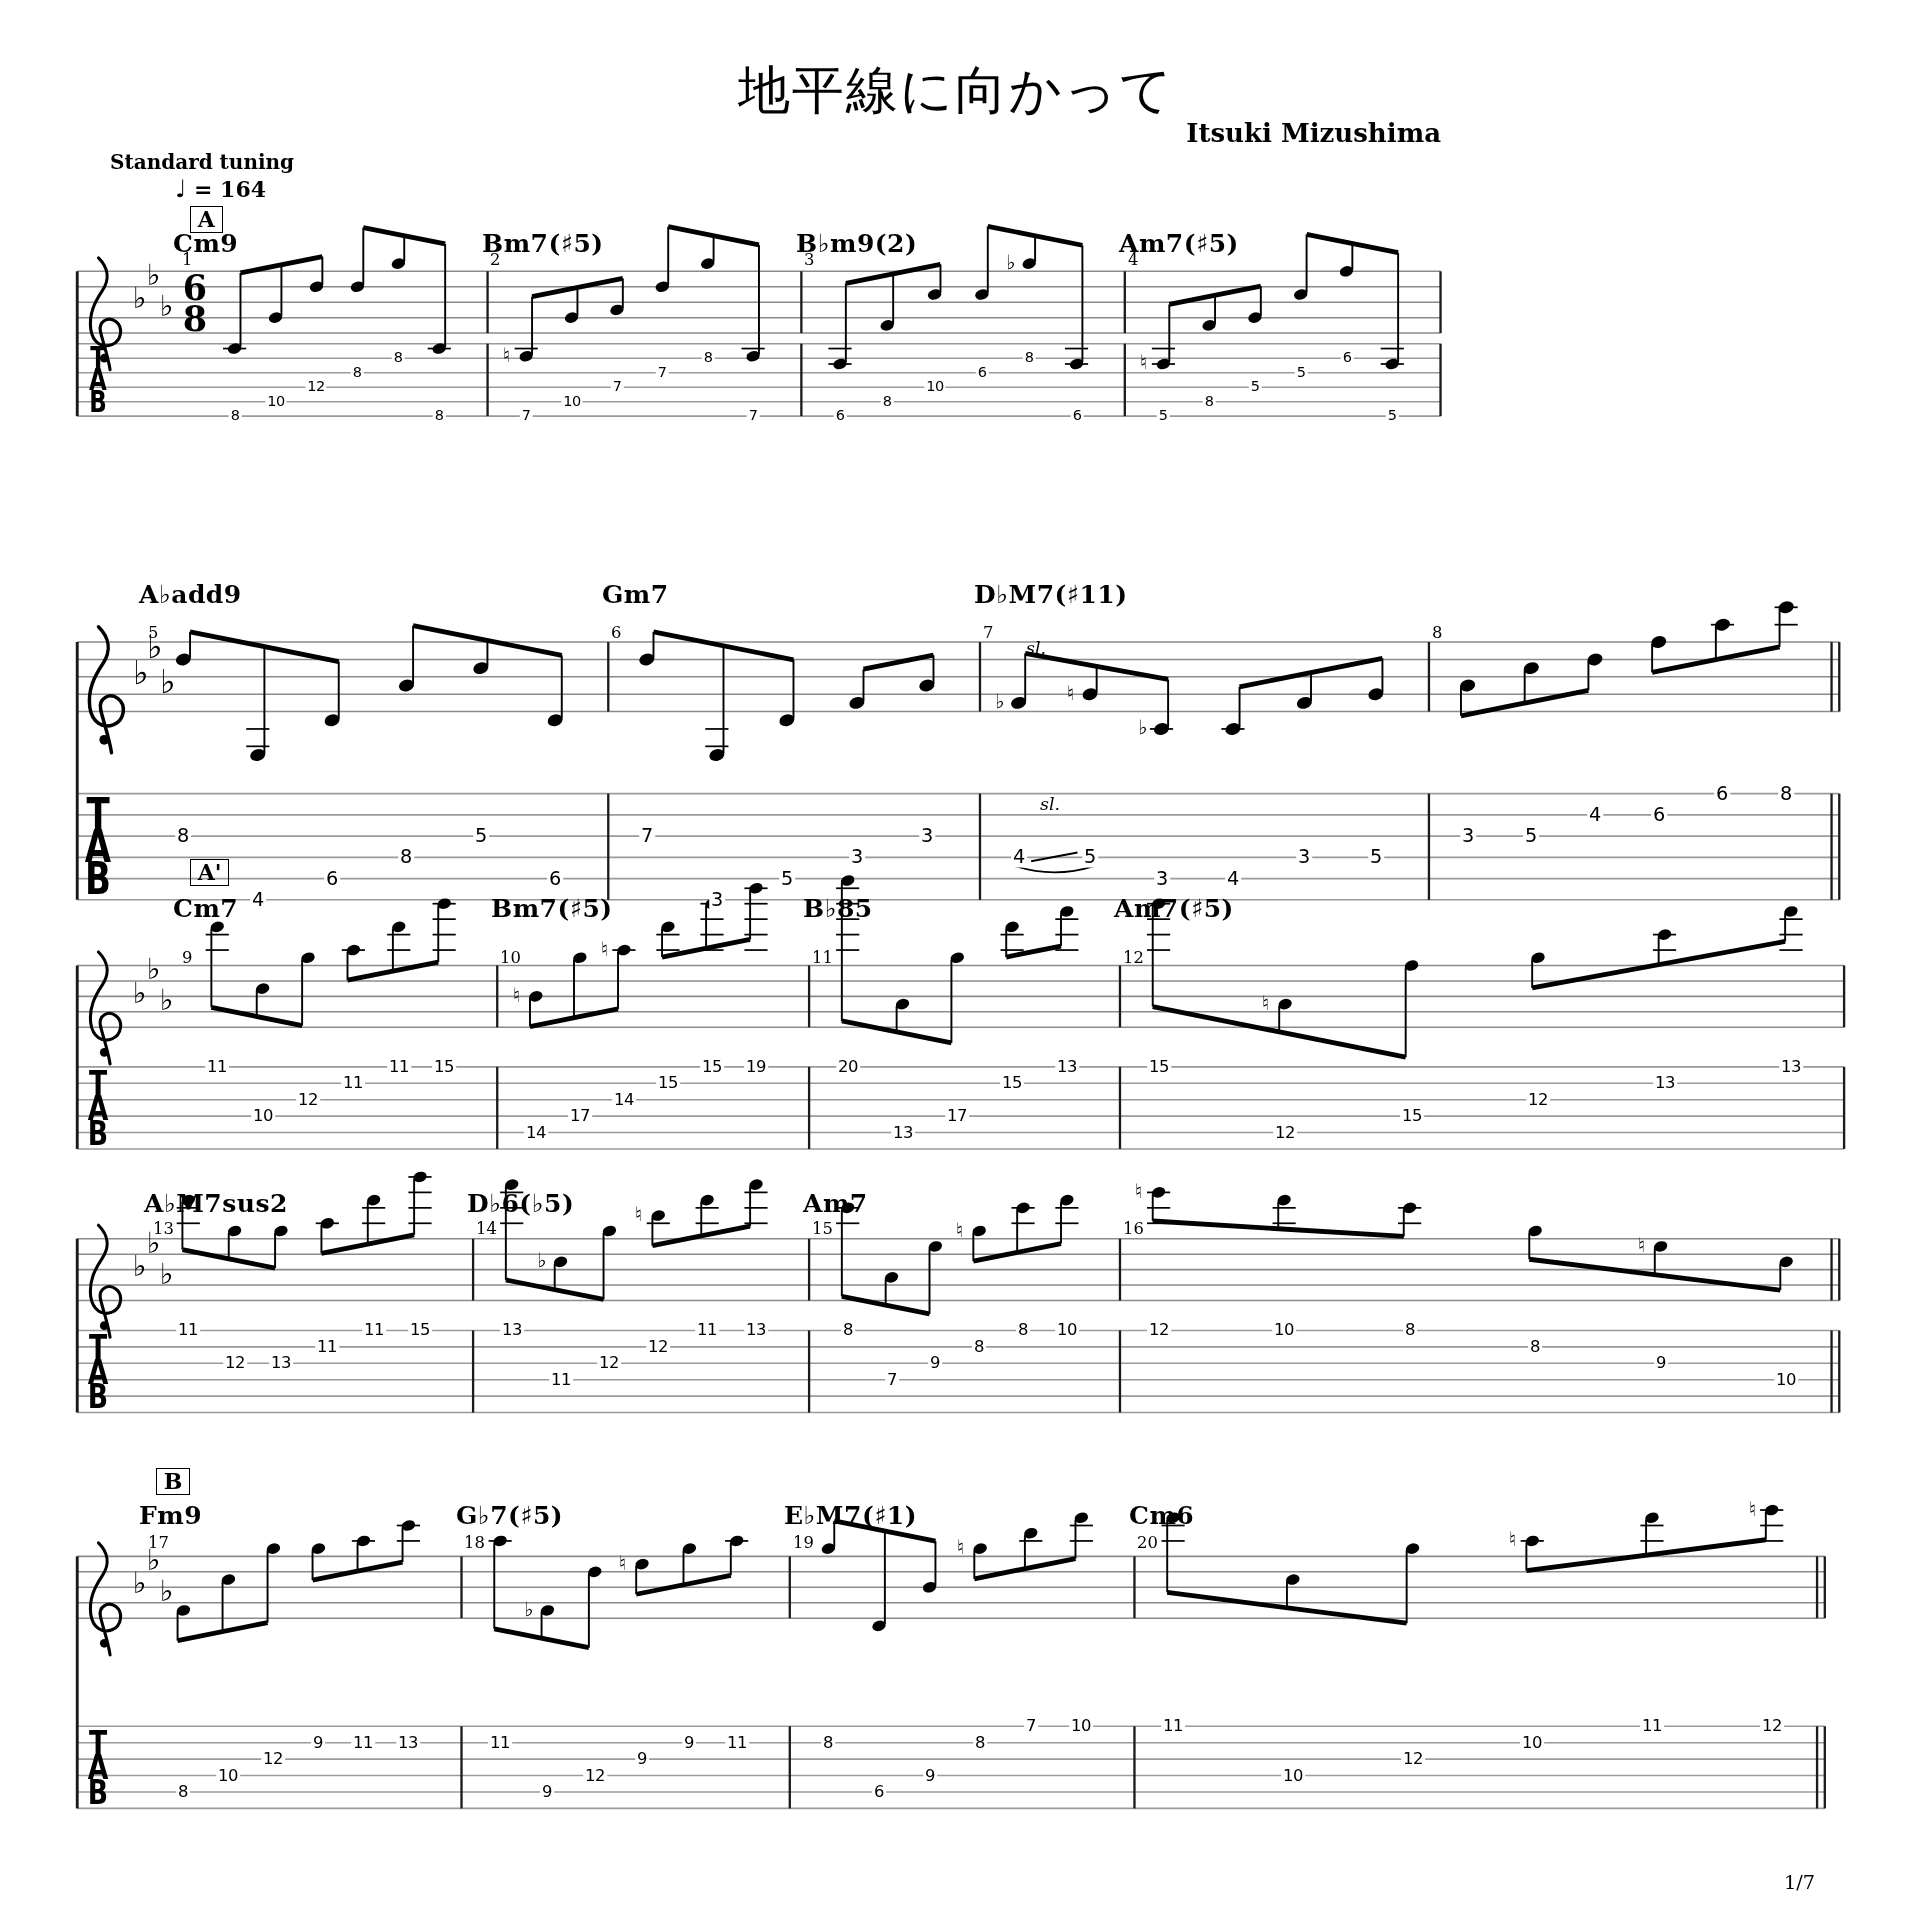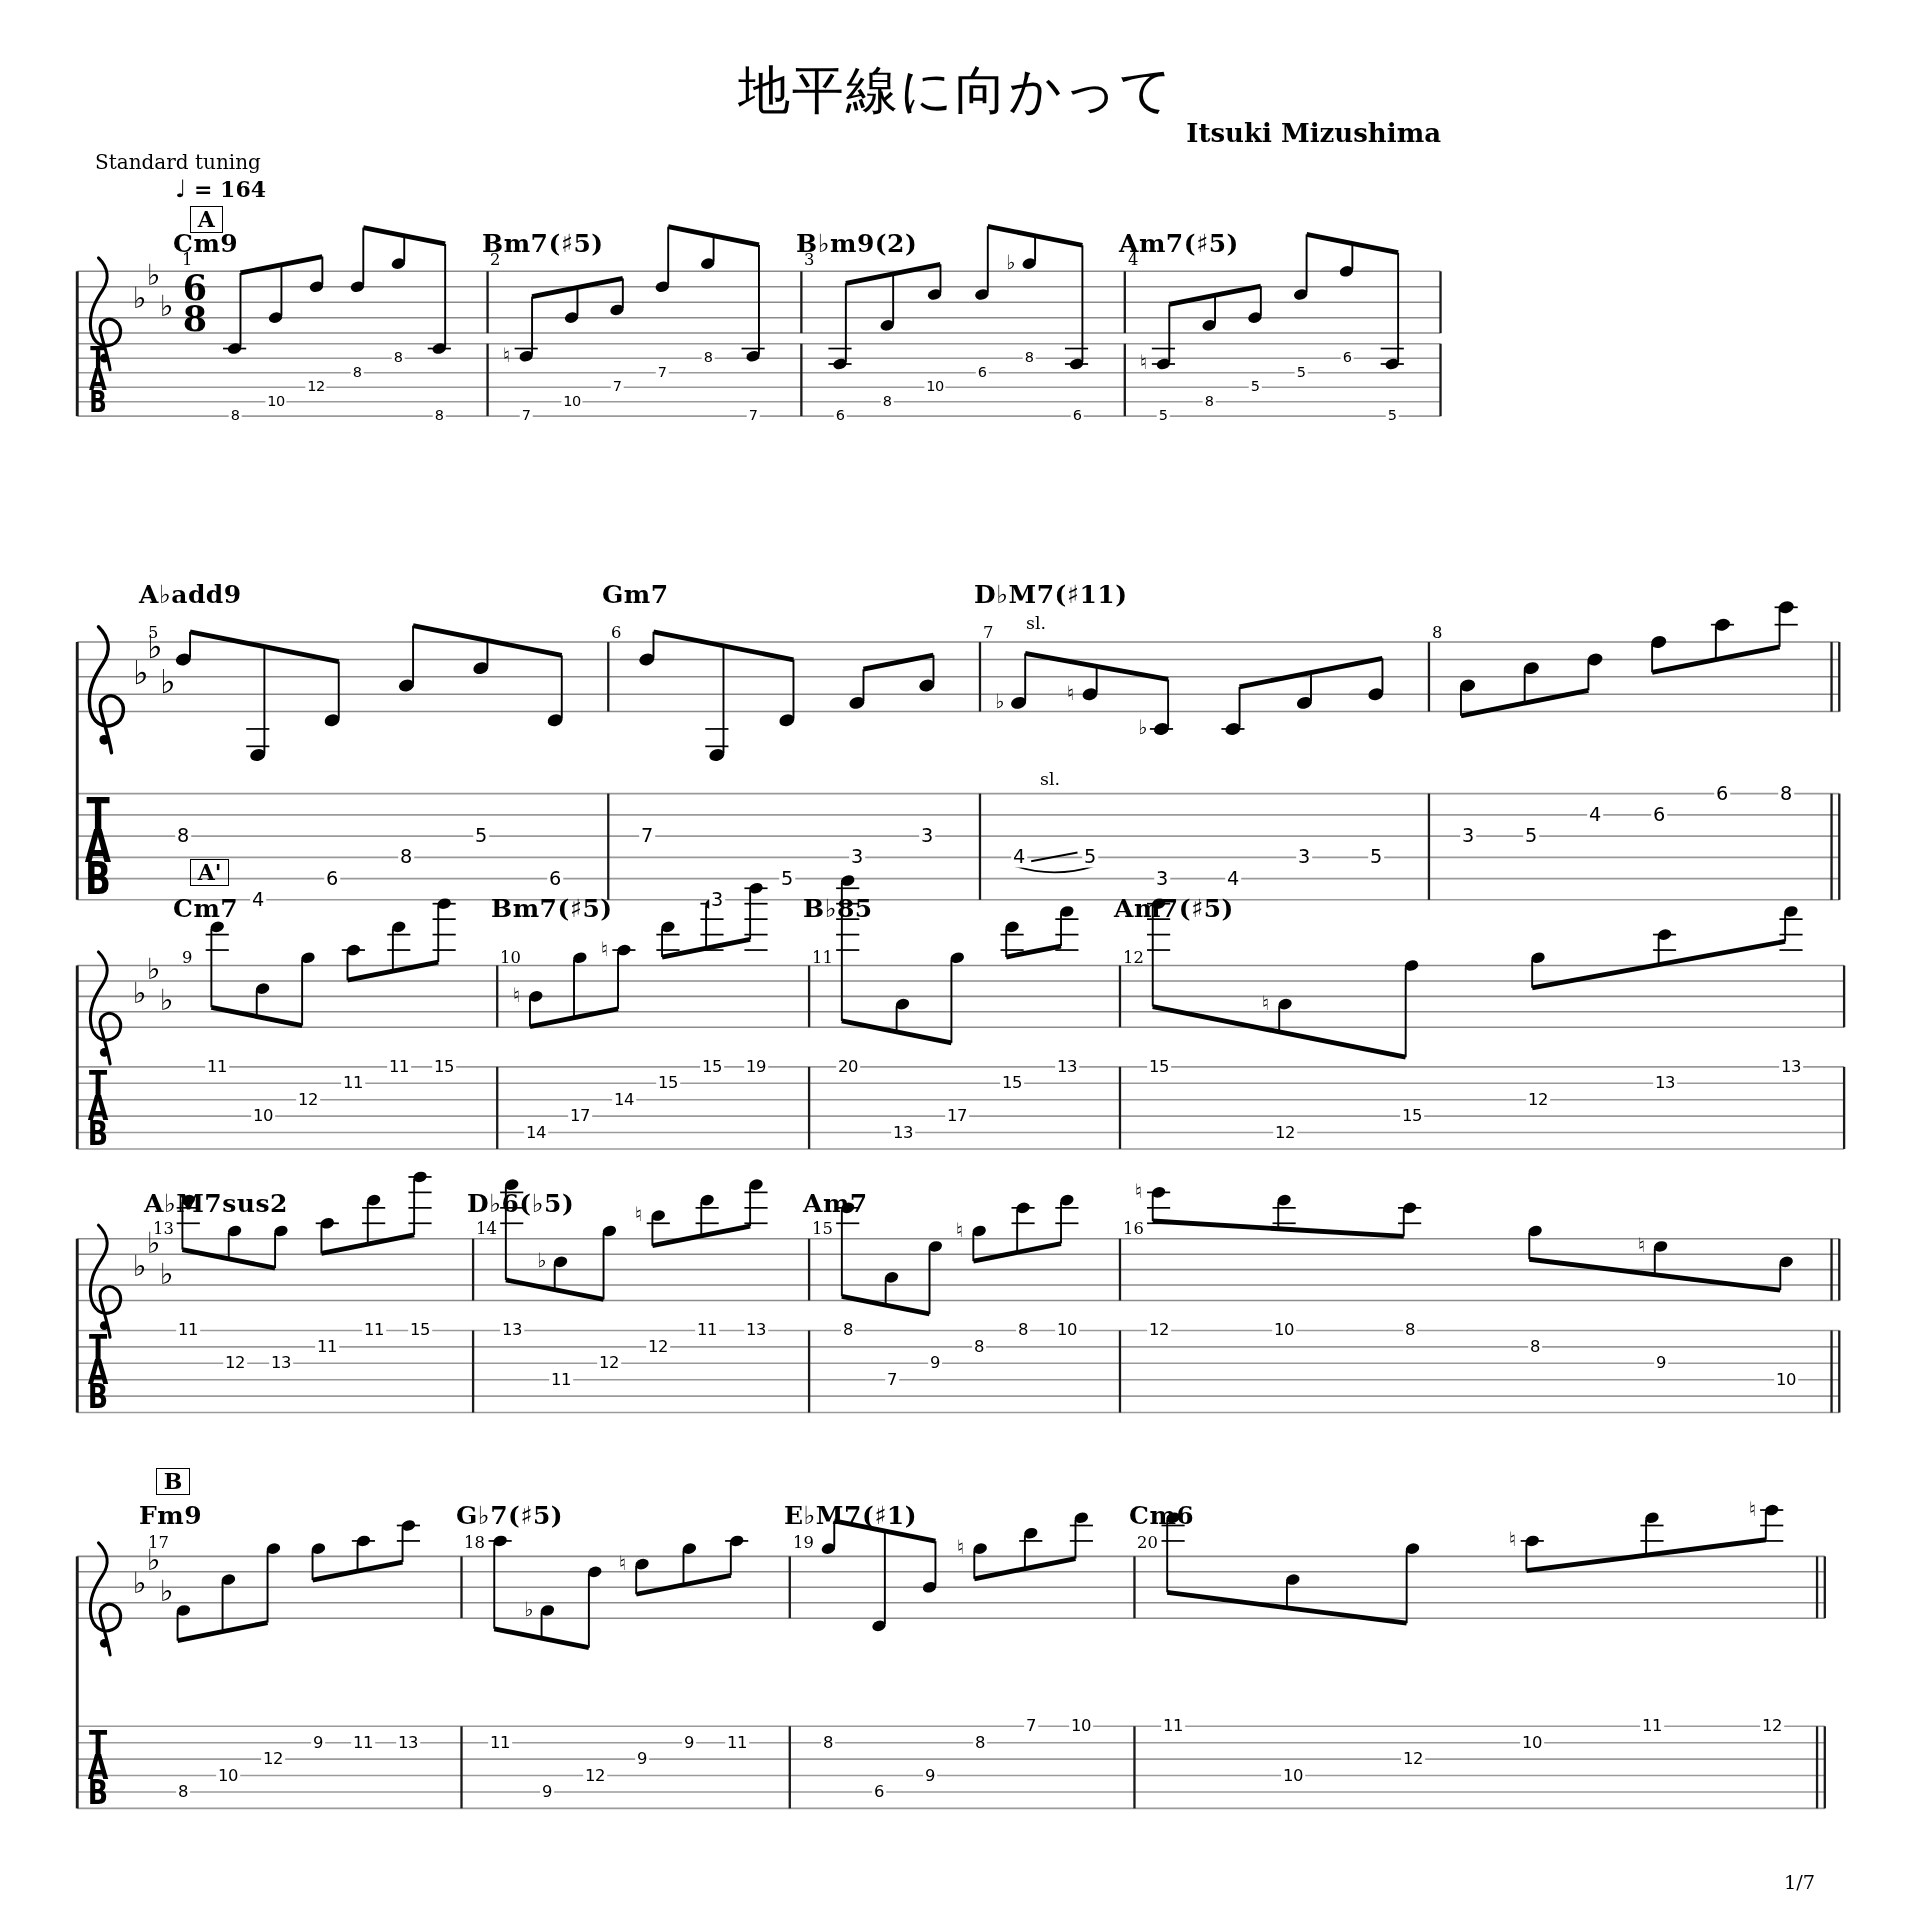--- a/index.html
+++ b/index.html
@@ -9,21 +9,21 @@
   .abs{position:absolute;white-space:nowrap;}
   .title{font-size:52px;transform:translateX(-50%);letter-spacing:1.9px;}
   .composer{font-size:26px;font-weight:bold;transform:translateX(-100%);}
   .tuning{font-size:20px;}
   .tempo{font-size:22px;font-weight:bold;}
   .tempo .glyph{font-family:"DejaVu Sans",sans-serif;font-size:24px;}
   .pagenum{font-size:19.3px;}
   .section-box{font-size:22px;font-weight:bold;border:1.9px solid #000;padding:0px 6.8px 1px 6.8px;line-height:1.1;}
   .chord{font-size:25px;font-weight:bold;letter-spacing:0.5px;}
   .mnum{font-size:16.4px;}
-  .slmark{font-size:17.4px;}
+  .slmark{font-size:17.4px;font-style:italic;margin-top:25px;}
   .tabletter{font-family:"DejaVu Sans",sans-serif;font-weight:bold;transform:translate(-50%,-50%) scale(0.92,1.18);}
   .tabfret{font-family:"DejaVu Sans",sans-serif;background:#fff;padding:0 1.9px;
            transform:translate(-50%,-54%);letter-spacing:-0.5px;}
   .tsig{font-size:35px;font-weight:bold;transform:translate(-50%,-50%);font-family:"DejaVu Serif",serif;}
 </style>
 </head>
 <body>
 
 <div id="page">
   <svg id="score-svg" width="1931" height="1931" viewBox="0 0 2000 2000">
@@ -526,21 +526,21 @@
       <line x1="1456.92" y1="1606" x2="1456.92" y2="1681.2154838709678" stroke="#000" stroke-width="2"></line>
       <line x1="1208.92" y1="1649.2154838709678" x2="1456.92" y2="1681.2154838709678" stroke="#000" stroke-width="5"></line>
       <line x1="1580.92" y1="1598" x2="1580.92" y2="1626.7845161290322" stroke="#000" stroke-width="2"></line>
       <line x1="1704.92" y1="1574" x2="1704.92" y2="1610.7845161290322" stroke="#000" stroke-width="2"></line>
       <line x1="1828.92" y1="1566" x2="1828.92" y2="1594.7845161290322" stroke="#000" stroke-width="2"></line>
       <line x1="1580.92" y1="1626.7845161290322" x2="1828.92" y2="1594.7845161290322" stroke="#000" stroke-width="5"></line>
     </svg>
   <div id="text-layer">
     <span class="abs title" style="left:956px;top:56px;">地平線に向かって</span>
     <span class="abs composer" style="left:1441px;top:118px;">Itsuki Mizushima</span>
-    <span class="abs tuning" style="left:95px;top:150px;">Standard tuning</span>
+    <span class="abs tuning" style="left:110px;top:150px;font-weight:bold;">Standard tuning</span>
     <span class="abs tempo" style="left:175px;top:175px;"><span class="glyph">♩</span> <span>= 164</span></span>
     <span class="abs pagenum" style="left:1784px;top:1871px;">1/7</span>
   <span class="abs " style="left: 133px; top: 281px; font-size: 29px; font-family: &quot;DejaVu Sans&quot;, sans-serif;">♭</span>
       <span class="abs " style="left: 147px; top: 258px; font-size: 29px; font-family: &quot;DejaVu Sans&quot;, sans-serif;">♭</span>
       <span class="abs " style="left: 160px; top: 289px; font-size: 29px; font-family: &quot;DejaVu Sans&quot;, sans-serif;">♭</span>
       <span class="abs tsig" style="left: 195px; top: 287px;">6</span>
       <span class="abs tsig" style="left: 195px; top: 318px;">8</span>
       <span class="abs tabletter" style="left: 98px; top: 358px; font-size: 25px;">T</span>
       <span class="abs tabletter" style="left: 98px; top: 380px; font-size: 25px;">A</span>
       <span class="abs tabletter" style="left: 98px; top: 402px; font-size: 25px;">B</span>

